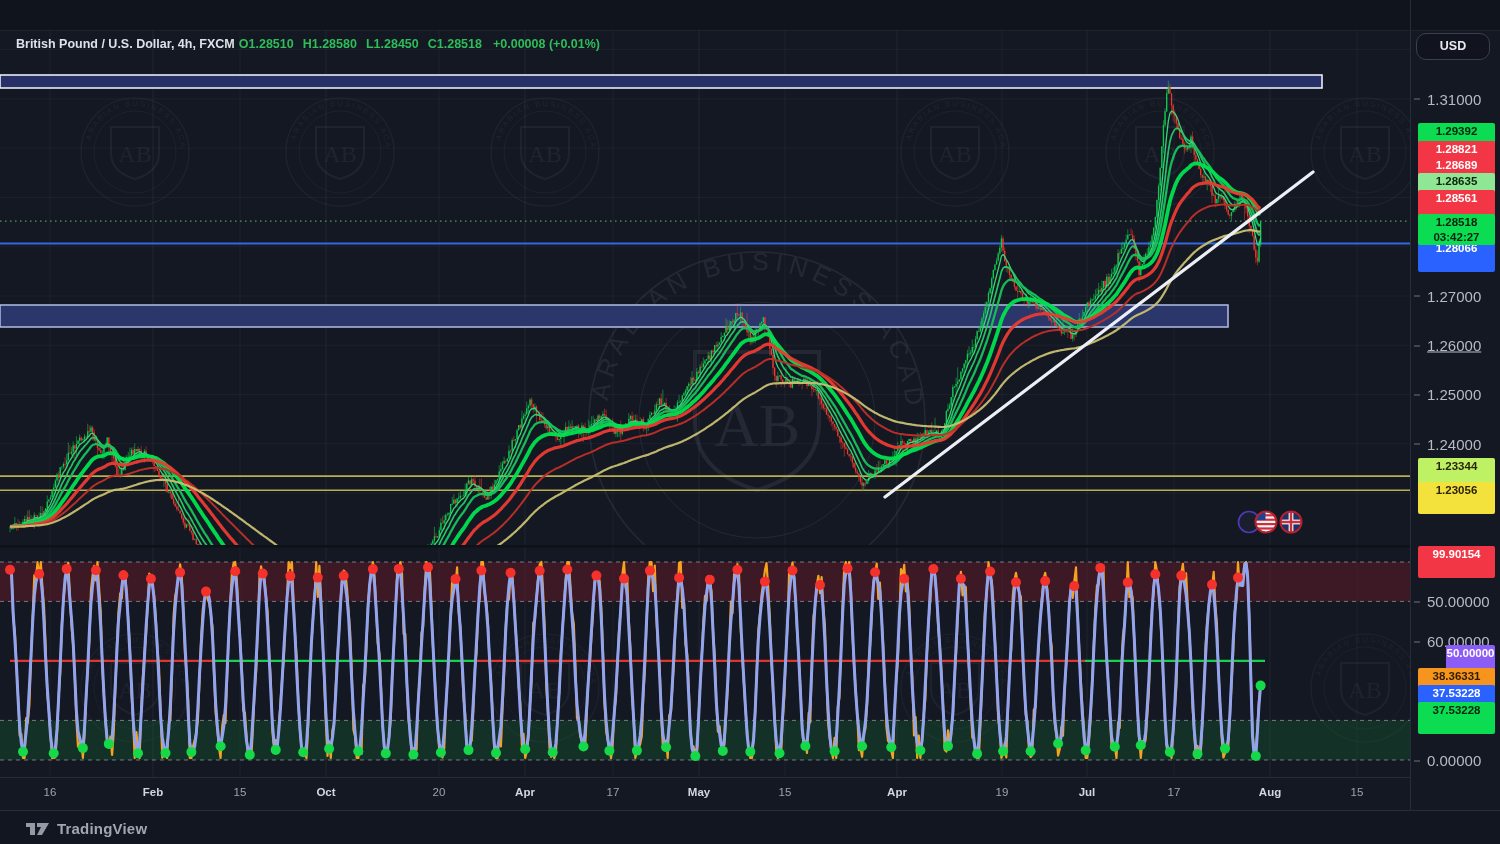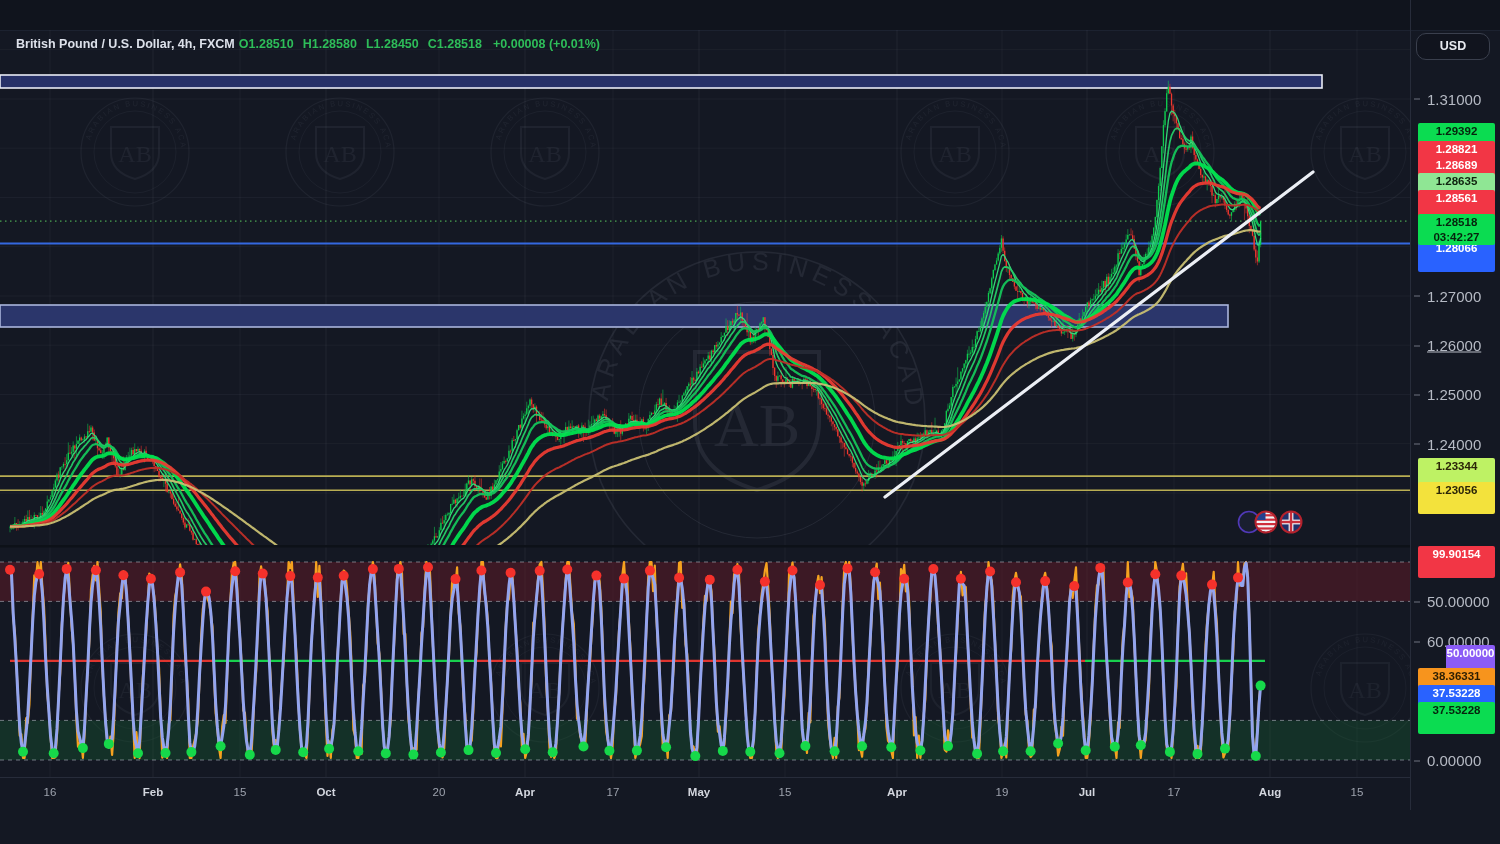--- a/index.html
+++ b/index.html
@@ -308,13 +308,22 @@
       <div class="tl month" style="left: 699px;">May</div>
       <div class="tl" style="left: 785px;">15</div>
       <div class="tl month" style="left: 897px;">Apr</div>
       <div class="tl" style="left: 1002px;">19</div>
       <div class="tl month" style="left: 1087px;">Jul</div>
       <div class="tl" style="left: 1174px;">17</div>
       <div class="tl month" style="left: 1270px;">Aug</div>
       <div class="tl" style="left: 1357px;">15</div>
     </div>
 
+  <div id="footer">
+    <div class="logo-wrap">
+      <svg width="24" height="18" viewBox="0 0 24 18">
+        <polygon points="0,4 9,4 9,16 4,16 4,8 0,8" fill="#939aa6"></polygon>
+        <polygon points="11,4 23,4 16,16 11,16 15,8 11,8" fill="#939aa6"></polygon>
+      </svg>
+      <span class="logo-text">TradingView</span>
+    </div>
+  </div>
 </div>
 
 </body></html>

